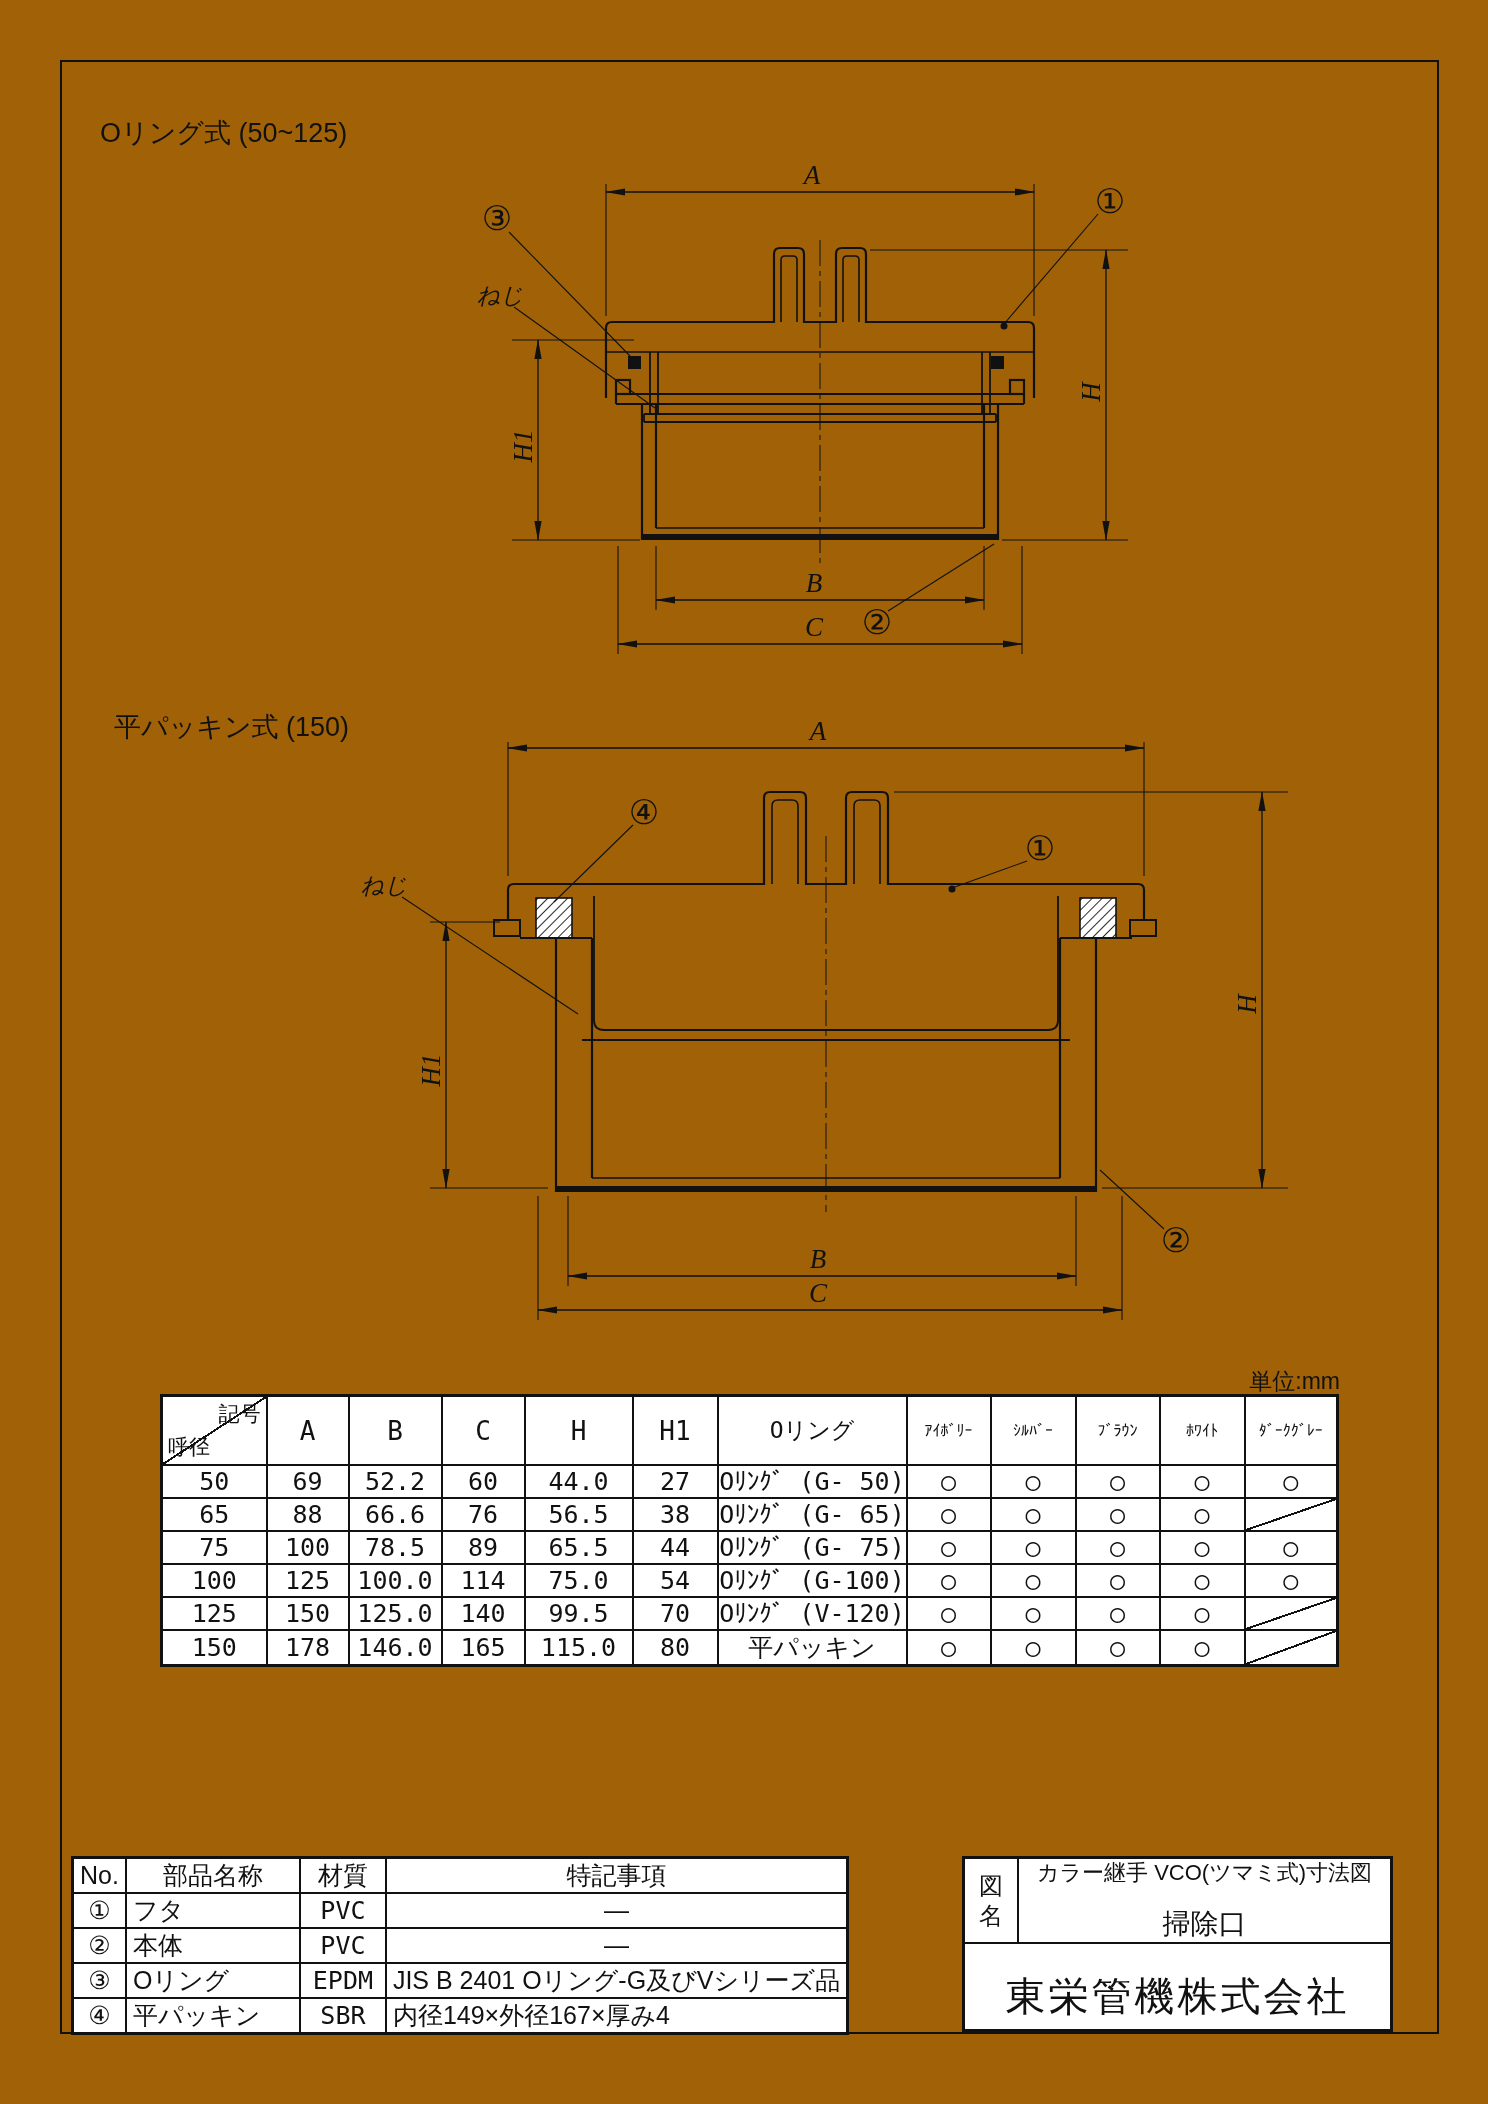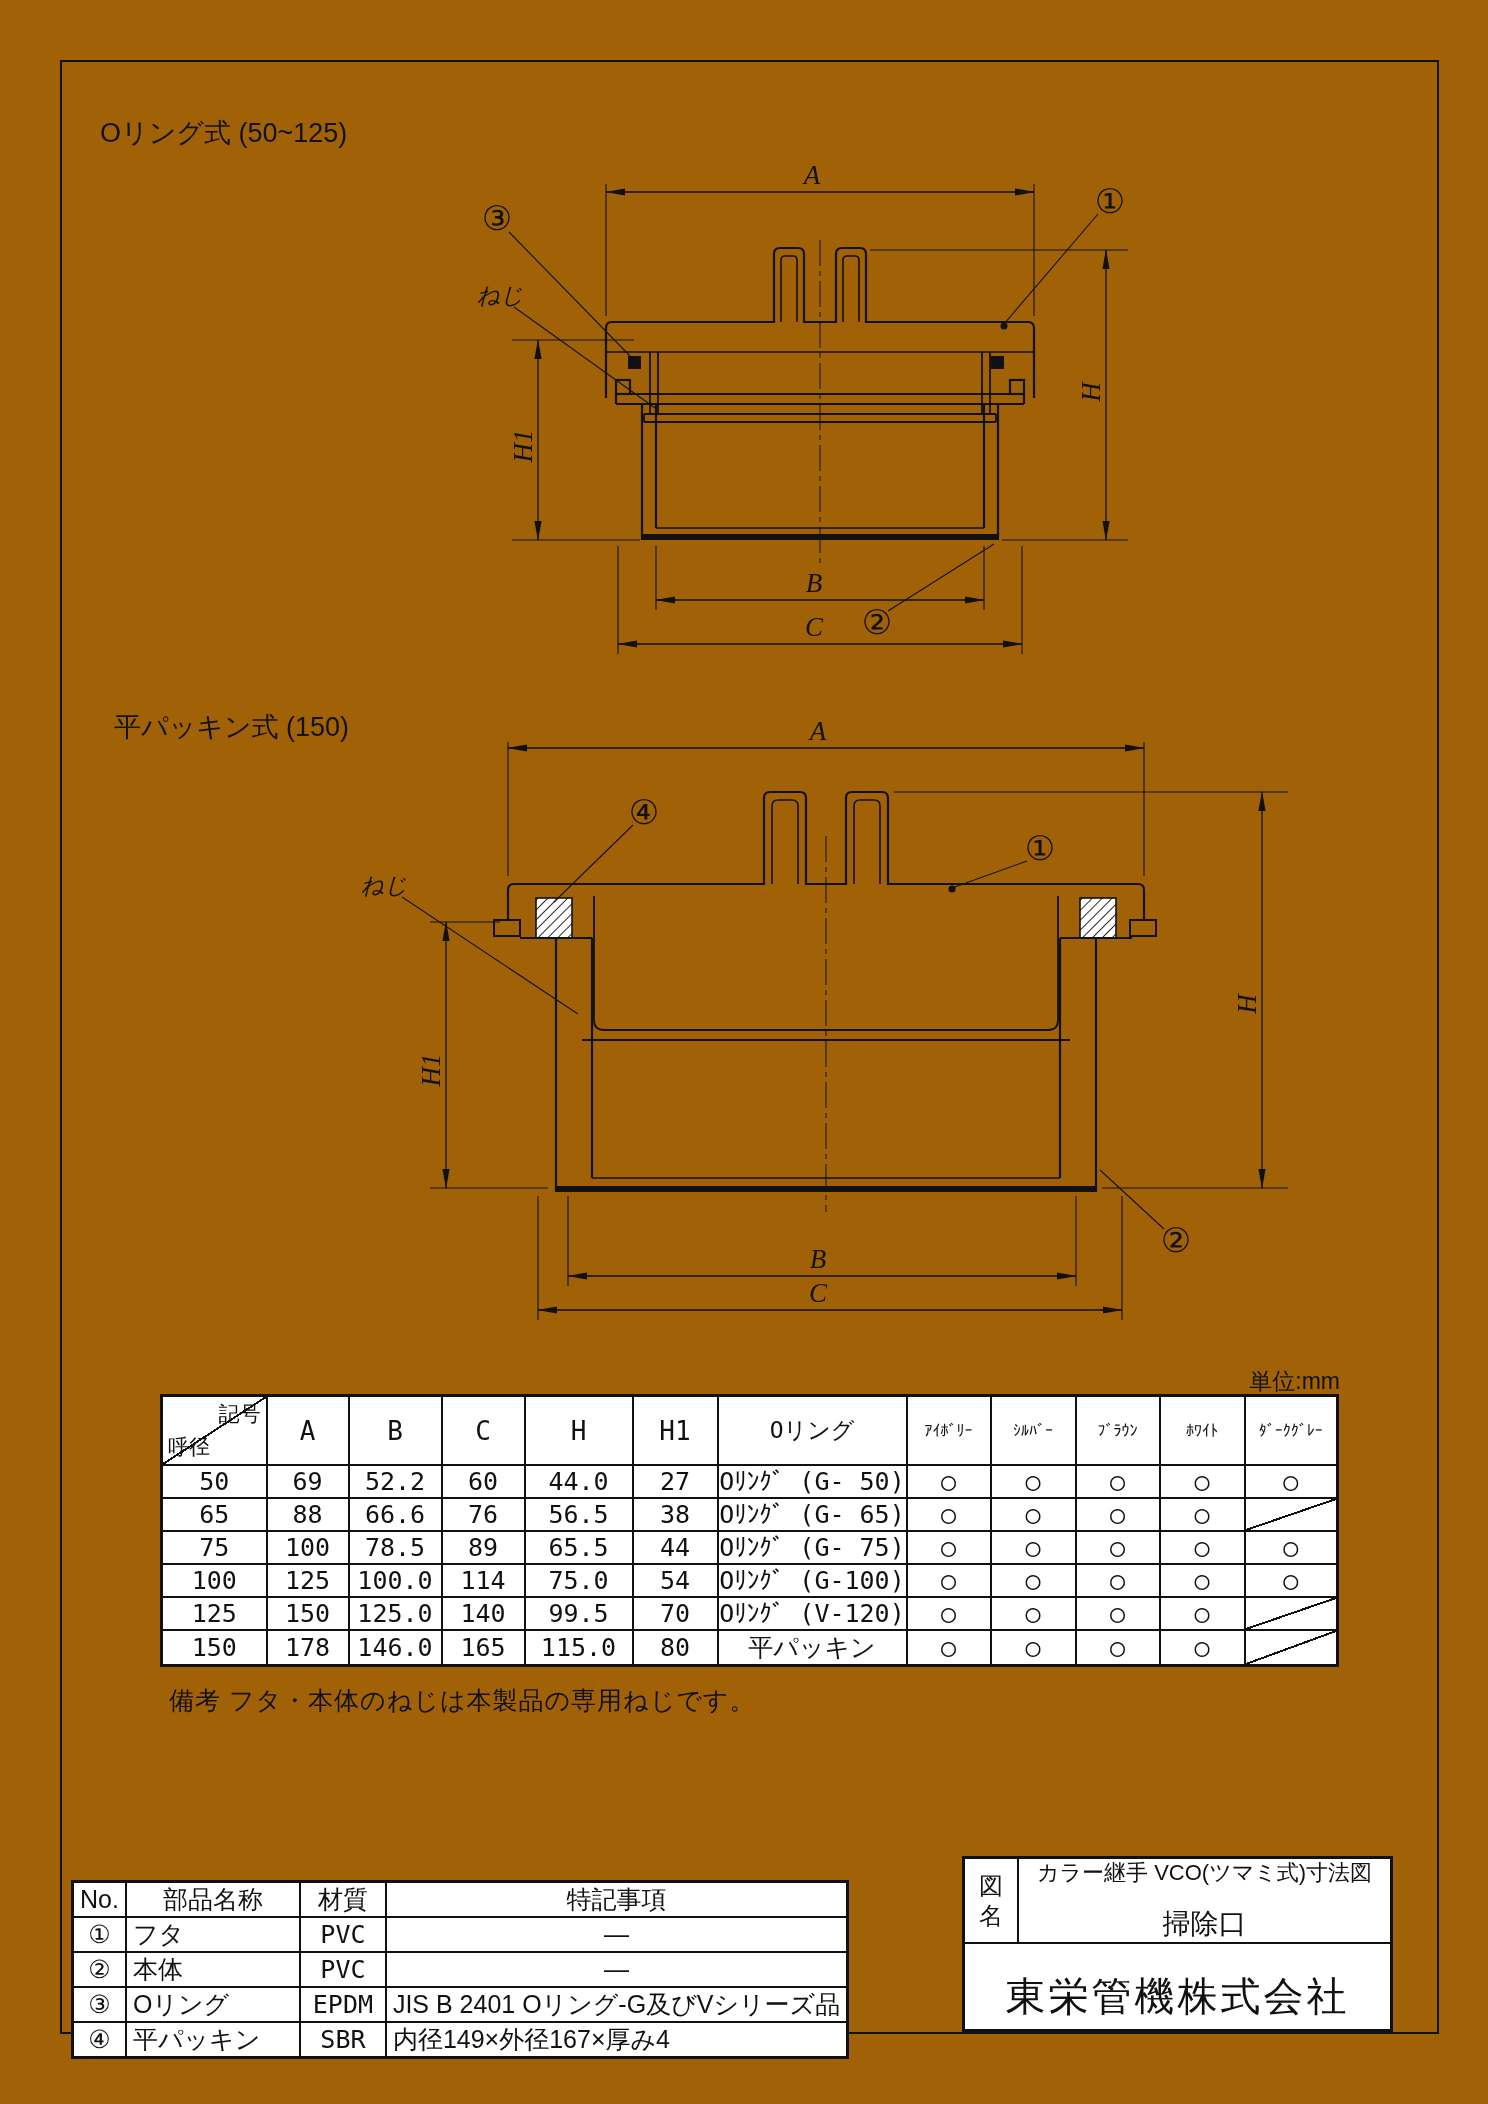--- a/index.html
+++ b/index.html
@@ -33,21 +33,21 @@
   .h-color{font-size:16px;font-family:"Liberation Sans",sans-serif;}
   td.oring-cell{text-align:left;padding-left:8px;font-size:19px;font-family:"Liberation Sans",sans-serif;margin-left:8px;}
   td.circ{font-size:21px;}
   td.slash{background-image:linear-gradient(to bottom right,transparent calc(50% - 1px),#111 calc(50% - 1px),#111 calc(50% + 1px),transparent calc(50% + 1px));}
 
   .note{position:absolute;left:169px;top:1684px;font-size:25px;letter-spacing:1px;}
   .unit{position:absolute;left:1040px;top:1366px;width:300px;text-align:right;font-size:23px;}
 
   
   .parts-wrap{position:absolute;left:71px;top:1856px;}
-  table.parts{border-collapse:collapse;table-layout:fixed;background:#fff;border:3px solid #111;margin-top:24px;}
+  table.parts{border-collapse:collapse;table-layout:fixed;background:#fff;border:3px solid #111;}
   table.parts td,table.parts th{border:2px solid #111;padding:0 6px;font-weight:normal;
     font-size:25px;color:#111;white-space:nowrap;overflow:hidden;}
   table.parts .hrow th{height:32px;text-align:center;}
   table.parts .drow td{height:31px;}
   td.pt-no{text-align:center;font-size:24px;}
   td.pt-name{text-align:left;}
   td.pt-mat{text-align:center;font-family:"DejaVu Sans Mono",monospace;}
   td.pt-notes{text-align:left;}
   td.pt-notes.dash{text-align:center;}
 
@@ -365,21 +365,20 @@
         <td class="circ">○</td>
         <td class="circ">○</td>
         <td class="circ">○</td>
         <td class="circ">○</td>
         <td class="circ slash"></td>
       </tr>
     </tbody>
       </table>
   </div>
 
-  <div class="note">備考 フタ・本体のねじは本製品の専用ねじです。</div>
 
   <div class="parts-wrap">
     <table class="parts">
       <colgroup>
         <col style="width:50px">
           <col style="width:174px">
           <col style="width:86px">
           <col style="width:443px">
       </colgroup>
       <tbody>

